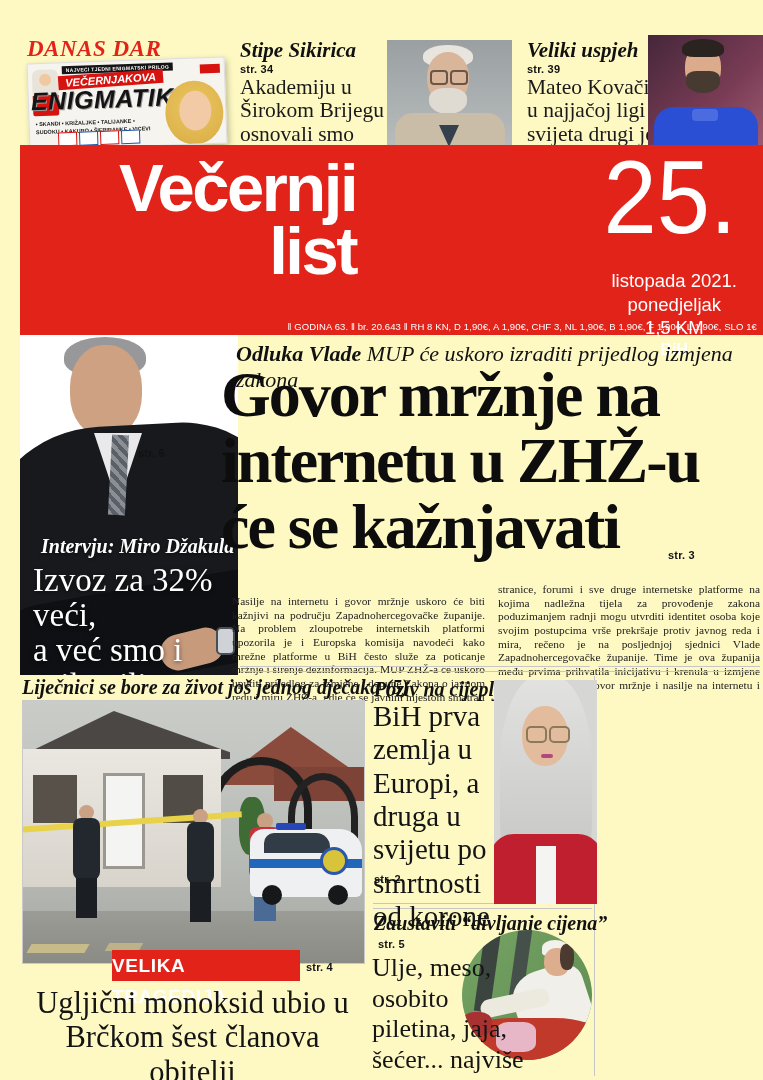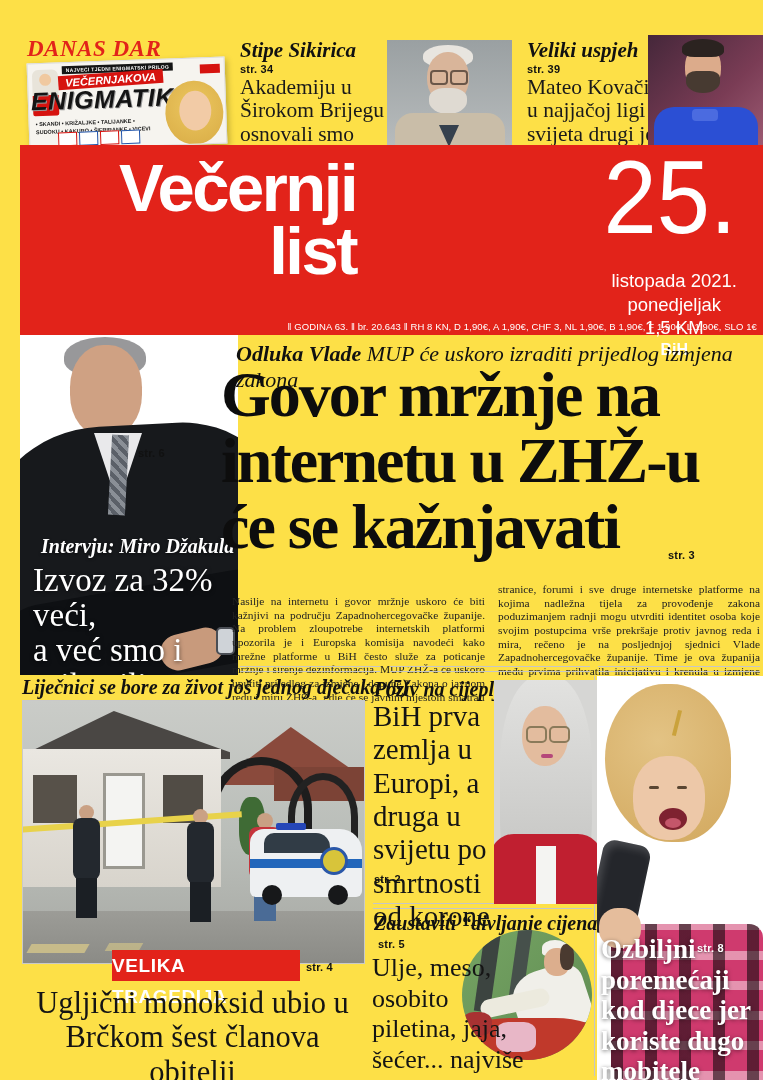--- a/index.html
+++ b/index.html
@@ -1,17 +1,17 @@
 <!DOCTYPE html>
 <html><head>
 <meta charset="utf-8">
 <style>
   :root{ --red:#e2231a; --ink:#111; --rule:#c6c6c6; }
   html,body{ margin:0; padding:0; background:#fff; }
-  .page{ position:relative; width:763px; height:1080px; background:#fde047; overflow:hidden;
+  .page{ position:relative; width:763px; height:1080px; background:#fef9c3; overflow:hidden;
          font-family:"Liberation Sans",sans-serif; color:var(--ink); }
   .abs{ position:absolute; }
   .serif{ font-family:"Liberation Serif",serif; }
   .pre{ white-space:pre-line; }
   .kick{ font-family:"Liberation Serif",serif; font-weight:700; font-style:italic; }
   .pageref{ font-weight:700; font-size:11px; letter-spacing:.2px; color:#111; }
 
   
   .danasdar{ left:27px; top:36px; font-size:23px; color:var(--red); letter-spacing:.5px; }
   .mag{ left:28px; top:60px; width:196px; height:85px; background:#f6f4ef; border:1px solid #ddd;
@@ -354,32 +354,14 @@
     <div class="abs mkt-body"></div>
     <div class="abs mkt-cap"></div>
     <div class="abs mkt-head"></div>
     <div class="abs mkt-hairm"></div>
     <div class="abs mkt-arm"></div>
     <div class="abs mkt-prod"></div>
     <div class="abs mkt-bag"></div>
     <div class="abs mkt-red2"></div>
   </div>
 
-  <div class="abs ph-girl">
-    <div class="abs gl-hair"></div>
-    <div class="abs gl-clip"></div>
-    <div class="abs gl-face"></div>
-    <div class="abs gl-eye1"></div>
-    <div class="abs gl-eye2"></div>
-    <div class="abs gl-mouth"></div>
-    <div class="abs gl-tongue"></div>
-    <div class="abs gl-shirt"></div>
-    <div class="abs gl-phone"></div>
-    <div class="abs gl-hand"></div>
-    <div class="abs gl-title serif pre">Ozbiljni
-poremećaji
-kod djece jer
-koriste dugo
-mobitele</div>
-    <div class="abs gl-page pageref">str. 8</div>
-  </div>
 
 </div>
 
 </body></html>

